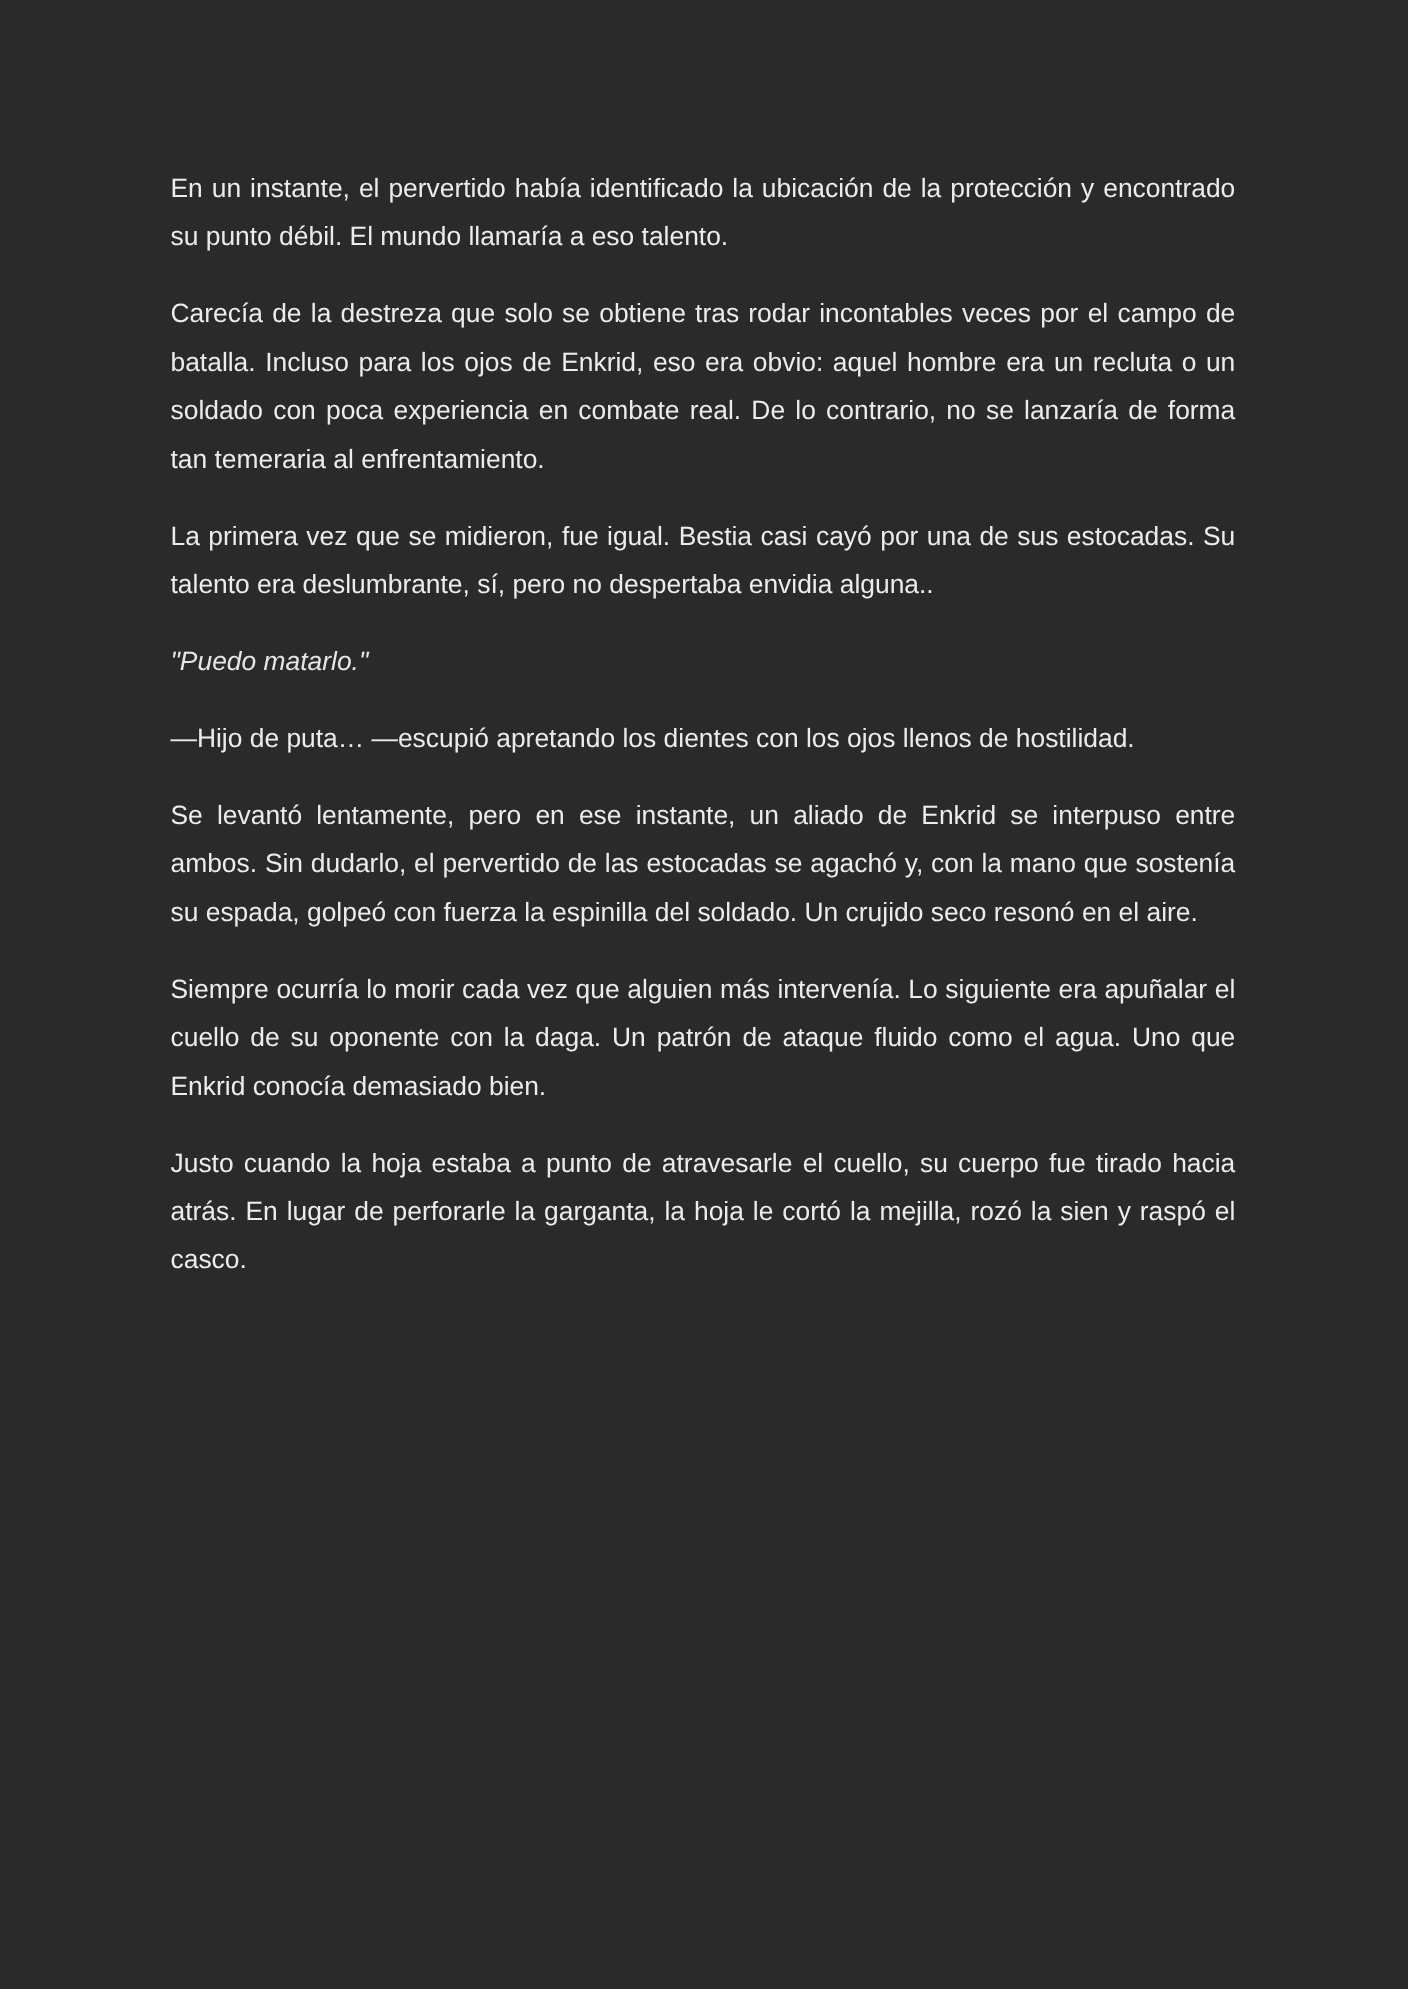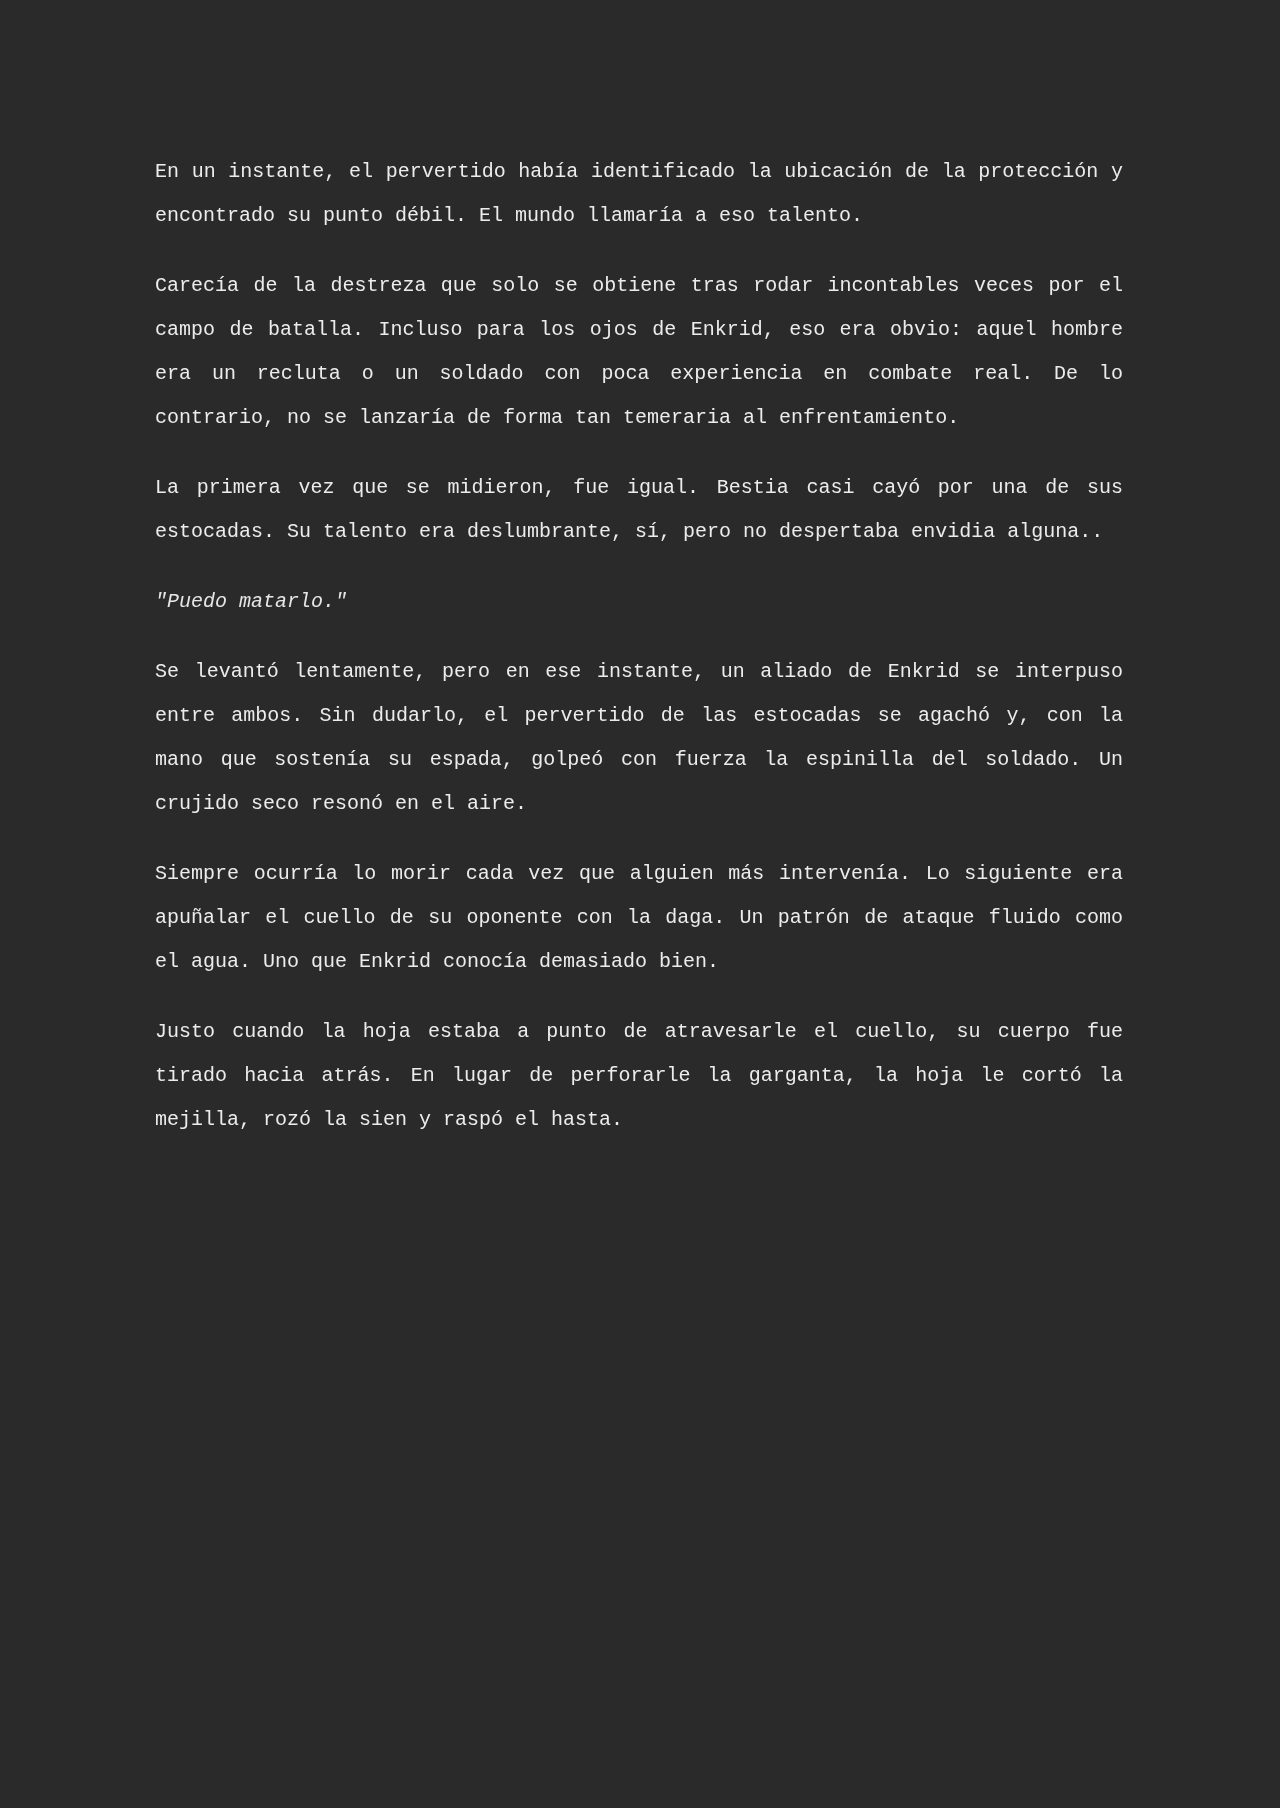--- a/index.html
+++ b/index.html
@@ -7,33 +7,34 @@
     width: 1280px;
     height: 1808px;
     background: #2a2a2a;
     overflow: hidden;
   }
   .page {
     position: absolute;
     left: 155px;
     top: 150px;
     width: 968px;
-    font-family: Liberation Mono, monospace;
-    font-size: 20px;
+    font-family: Liberation Sans, sans-serif;
+    font-size: 24px;
     line-height: 44px;
     color: #ececec;
     text-align: justify;
   }
   .page p { margin: 0 0 26px 0; }
   .page em { font-style: italic; color: #e6e6e6; }
 </style>
 </head>
 <body>
 
 <div class="page">
   <p>En un instante, el pervertido había identificado la ubicación de la protección y encontrado su punto débil. El mundo llamaría a eso talento.</p>
   <p>Carecía de la destreza que solo se obtiene tras rodar incontables veces por el campo de batalla. Incluso para los ojos de Enkrid, eso era obvio: aquel hombre era un recluta o un soldado con poca experiencia en combate real. De lo contrario, no se lanzaría de forma tan temeraria al enfrentamiento.</p>
   <p>La primera vez que se midieron, fue igual. Bestia casi cayó por una de sus estocadas. Su talento era deslumbrante, sí, pero no despertaba envidia alguna..</p>
   <p><em>"Puedo matarlo."</em></p>
+  <p>—Hijo de puta… —escupió apretando los dientes con los ojos llenos de hostilidad.</p>
   <p>Se levantó lentamente, pero en ese instante, un aliado de Enkrid se interpuso entre ambos. Sin dudarlo, el pervertido de las estocadas se agachó y, con la mano que sostenía su espada, golpeó con fuerza la espinilla del soldado. Un crujido seco resonó en el aire.</p>
   <p>Siempre ocurría lo morir cada vez que alguien más intervenía. Lo siguiente era apuñalar el cuello de su oponente con la daga. Un patrón de ataque fluido como el agua. Uno que Enkrid conocía demasiado bien.</p>
-  <p>Justo cuando la hoja estaba a punto de atravesarle el cuello, su cuerpo fue tirado hacia atrás. En lugar de perforarle la garganta, la hoja le cortó la mejilla, rozó la sien y raspó el hasta.</p>
+  <p>Justo cuando la hoja estaba a punto de atravesarle el cuello, su cuerpo fue tirado hacia atrás. En lugar de perforarle la garganta, la hoja le cortó la mejilla, rozó la sien y raspó el casco.</p>
 </div>
 
 </body></html>

